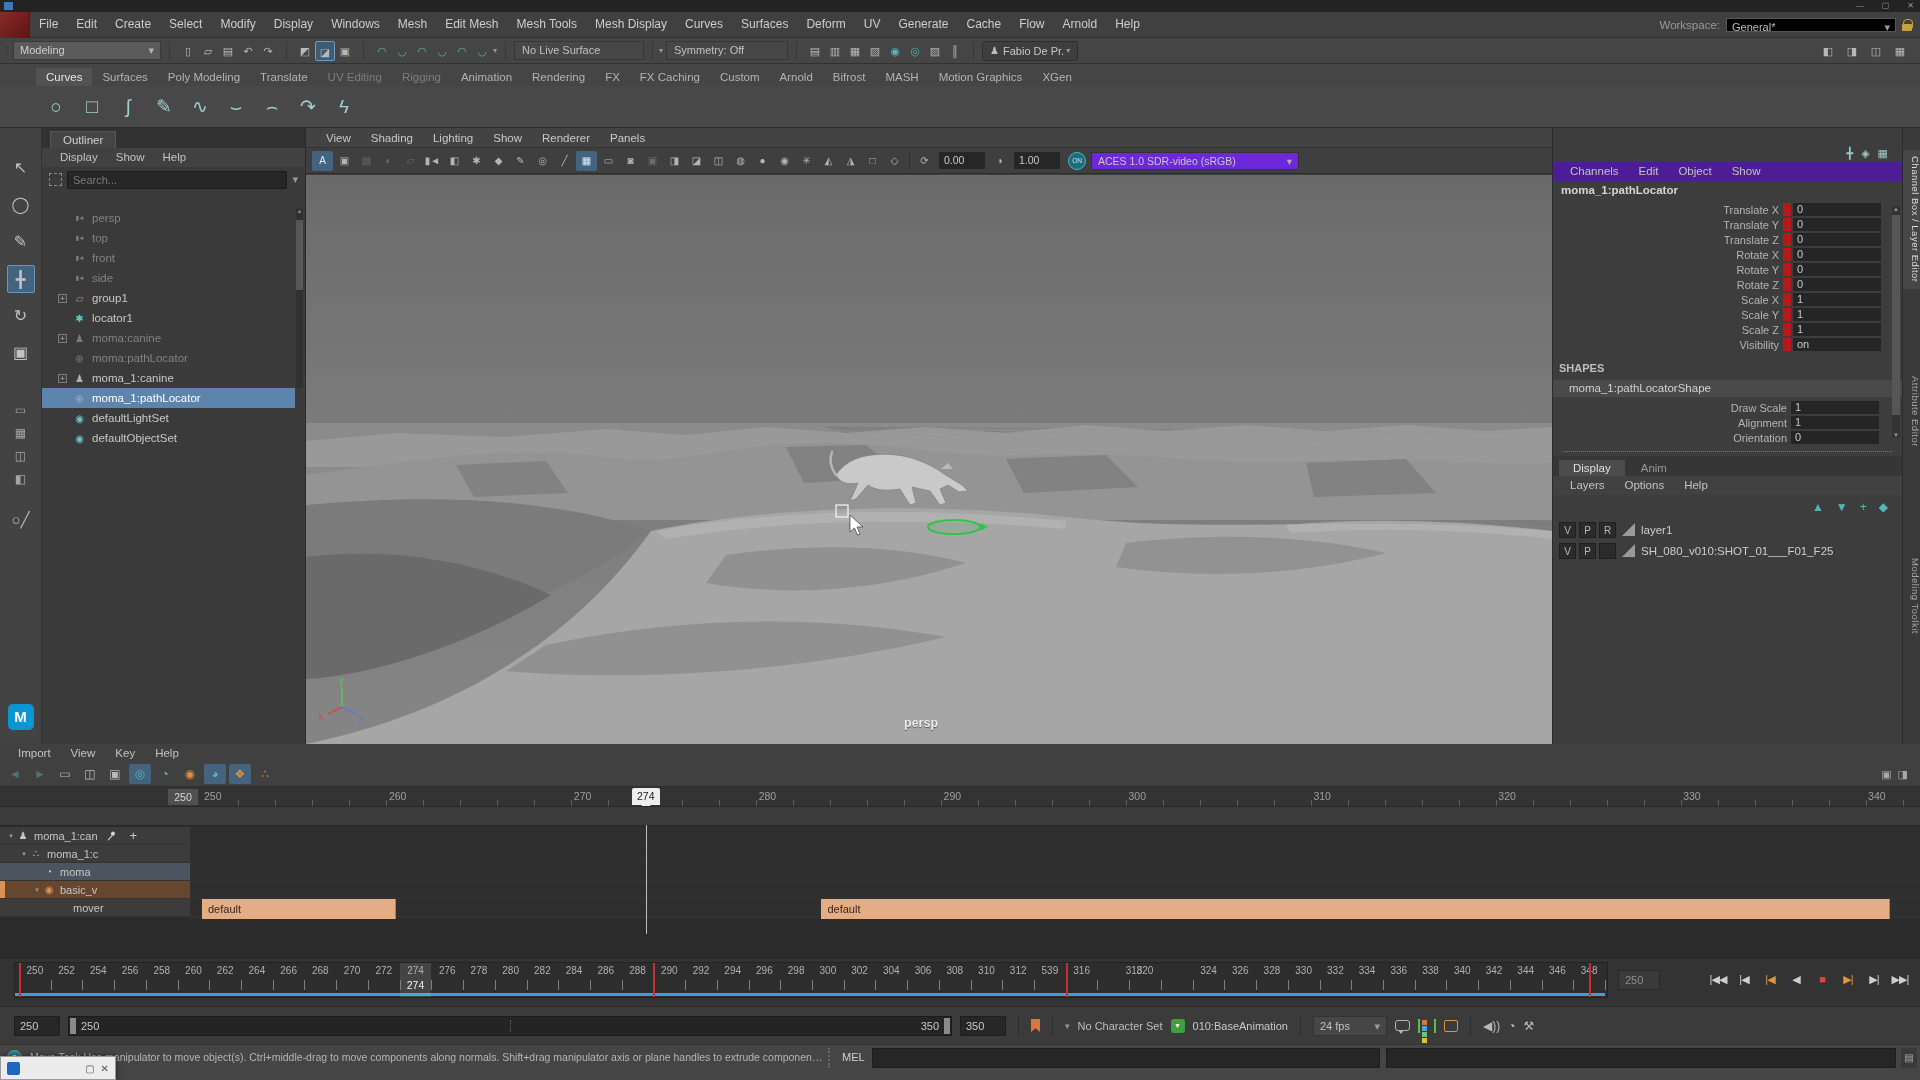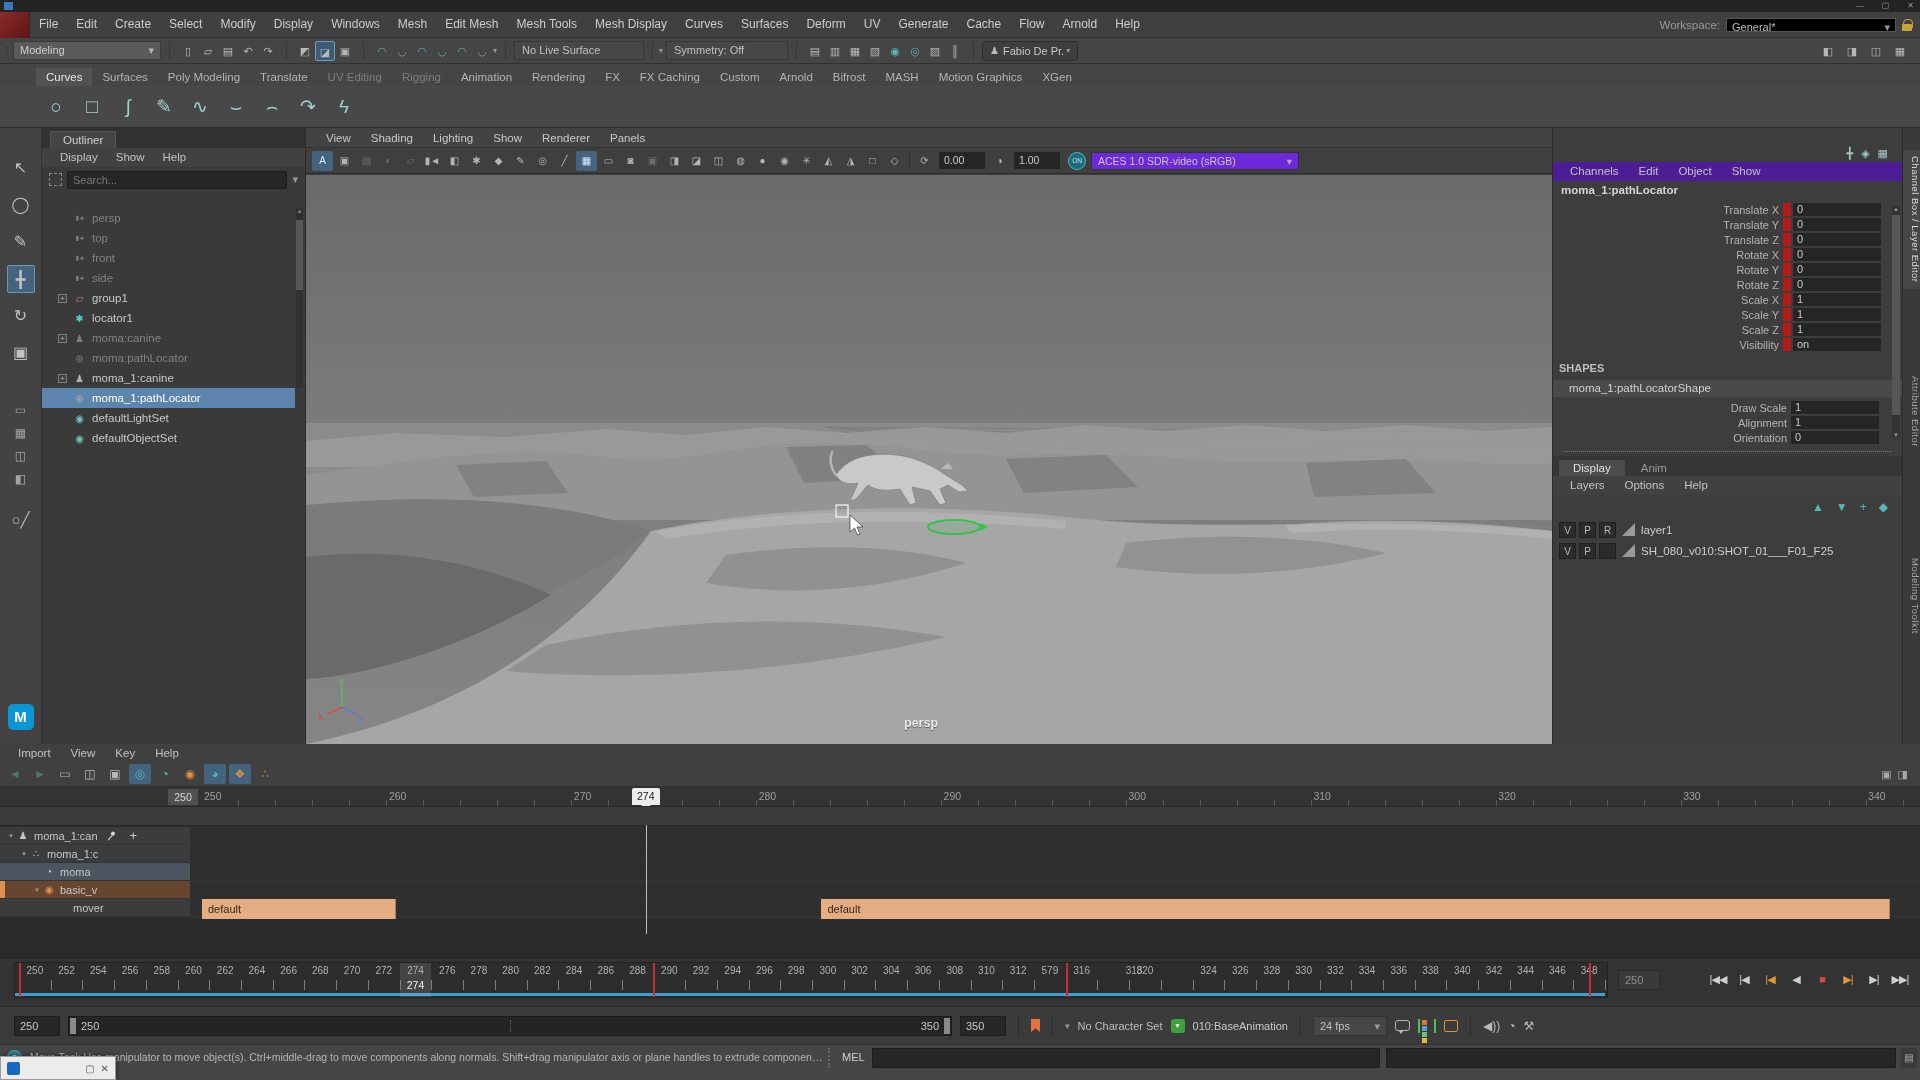--- a/index.html
+++ b/index.html
@@ -924,21 +924,21 @@
         <span class="ts-label" style="left: 876.3px;">304</span>
         <span class="ts-tick" style="left: 860.44px;"></span>
         <span class="ts-label" style="left: 908.02px;">306</span>
         <span class="ts-tick" style="left: 892.16px;"></span>
         <span class="ts-label" style="left: 939.74px;">308</span>
         <span class="ts-tick" style="left: 923.88px;"></span>
         <span class="ts-label" style="left: 971.46px;">310</span>
         <span class="ts-tick" style="left: 955.6px;"></span>
         <span class="ts-label" style="left: 1003.18px;">312</span>
         <span class="ts-tick" style="left: 987.32px;"></span>
-        <span class="ts-label" style="left: 1034.9px;">579</span>
+        <span class="ts-label" style="left: 1034.9px;">539</span>
         <span class="ts-tick" style="left: 1019.04px;"></span>
         <span class="ts-label" style="left: 1066.62px;">316</span>
         <span class="ts-tick" style="left: 1050.76px;"></span>
         <span class="ts-label" style="left: 1119px;">318</span>
         <span class="ts-tick" style="left: 1082.48px;"></span>
         <span class="ts-label" style="left: 1130.06px;">320</span>
         <span class="ts-tick" style="left: 1114.2px;"></span>
         <span class="ts-label" style="left: 1094px; margin-top: 32px;">322</span>
         <span class="ts-tick" style="left: 1145.92px;"></span>
         <span class="ts-label" style="left: 1193.5px;">324</span>

